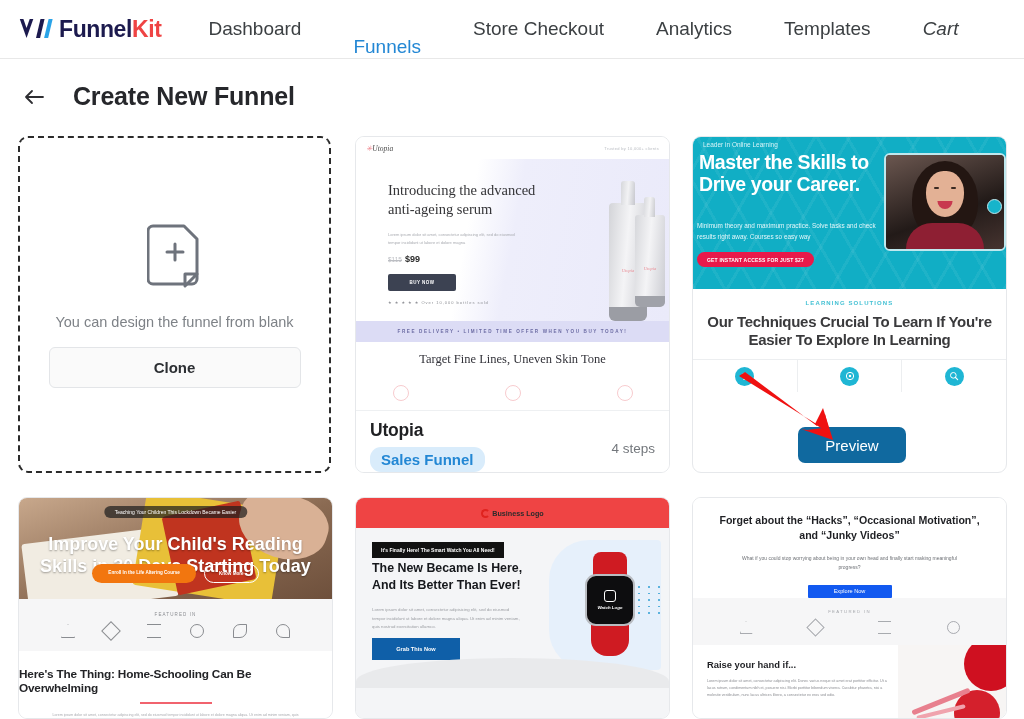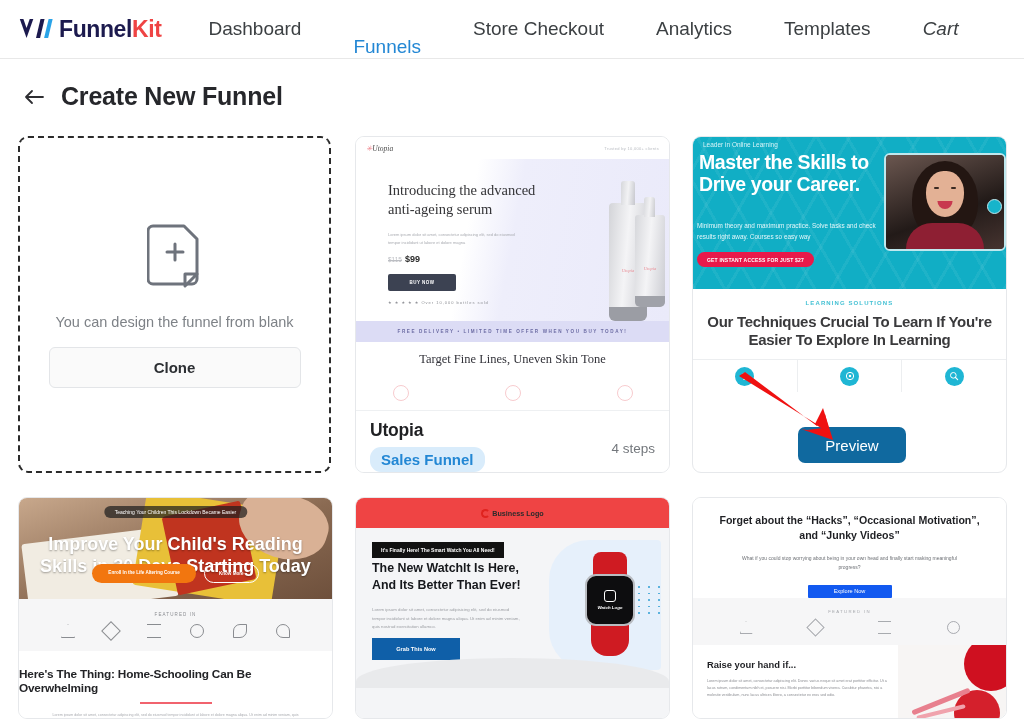--- a/index.html
+++ b/index.html
@@ -30,21 +30,21 @@
   }
   .navlink.active { color: #2387d4; margin-top: 36px; }
   .navlink:last-child { margin-right: 0; font-style: italic; }
 
   
   .pagehead {
     position: absolute; top: 59px; left: 0; width: 1024px; height: 75px;
     display: flex; align-items: center; background:#fff;
   }
   .backarrow { margin-left: 21px; width: 28px; height: 28px; cursor: pointer; }
-  .pagetitle { font-size: 25px; font-weight: bold; color: #26272b; margin-left: 12px; letter-spacing: -0.2px; }
+  .pagetitle { font-size: 25px; font-weight: bold; color: #26272b; margin-left: 24px; letter-spacing: -0.2px; }
 
   
   .grid {
     position: absolute; top: 134px; left: 0; width: 1024px; height: 585px;
   }
   .card { position: absolute; }
 
   
   .blank-card {
     left: 18px; top: 2px; width: 313px; height: 337px;
@@ -389,21 +389,21 @@
       <div class="thumb watch">
         <div class="w-top">
           <div class="w-logo">
               <span class="w-c"></span>
               <span>Business Logo</span>
             </div>
         </div>
         <div class="w-body">
           <div class="w-tag">It's Finally Here! The Smart Watch You All Need!</div>
           <div class="w-h1">
-            <div>The New Watchlt Is Here,</div>
+            <div>The New Became Is Here,</div>
             <div>And Its Better Than Ever!</div>
           </div>
           <div class="w-p">Lorem ipsum dolor sit amet, consectetur adipisicing elit, sed do eiusmod tempor incididunt ut labore et dolore magna aliqua. Ut enim ad minim veniam, quis nostrud exercitation ullamco.</div>
           <div class="w-btn">Grab This Now</div>
           <div class="w-panel"></div>
           <div class="w-watch">
             <div class="w-strapT"></div>
               <div class="w-strapB"></div>
             <div class="w-case">
                 <div class="w-screen">

